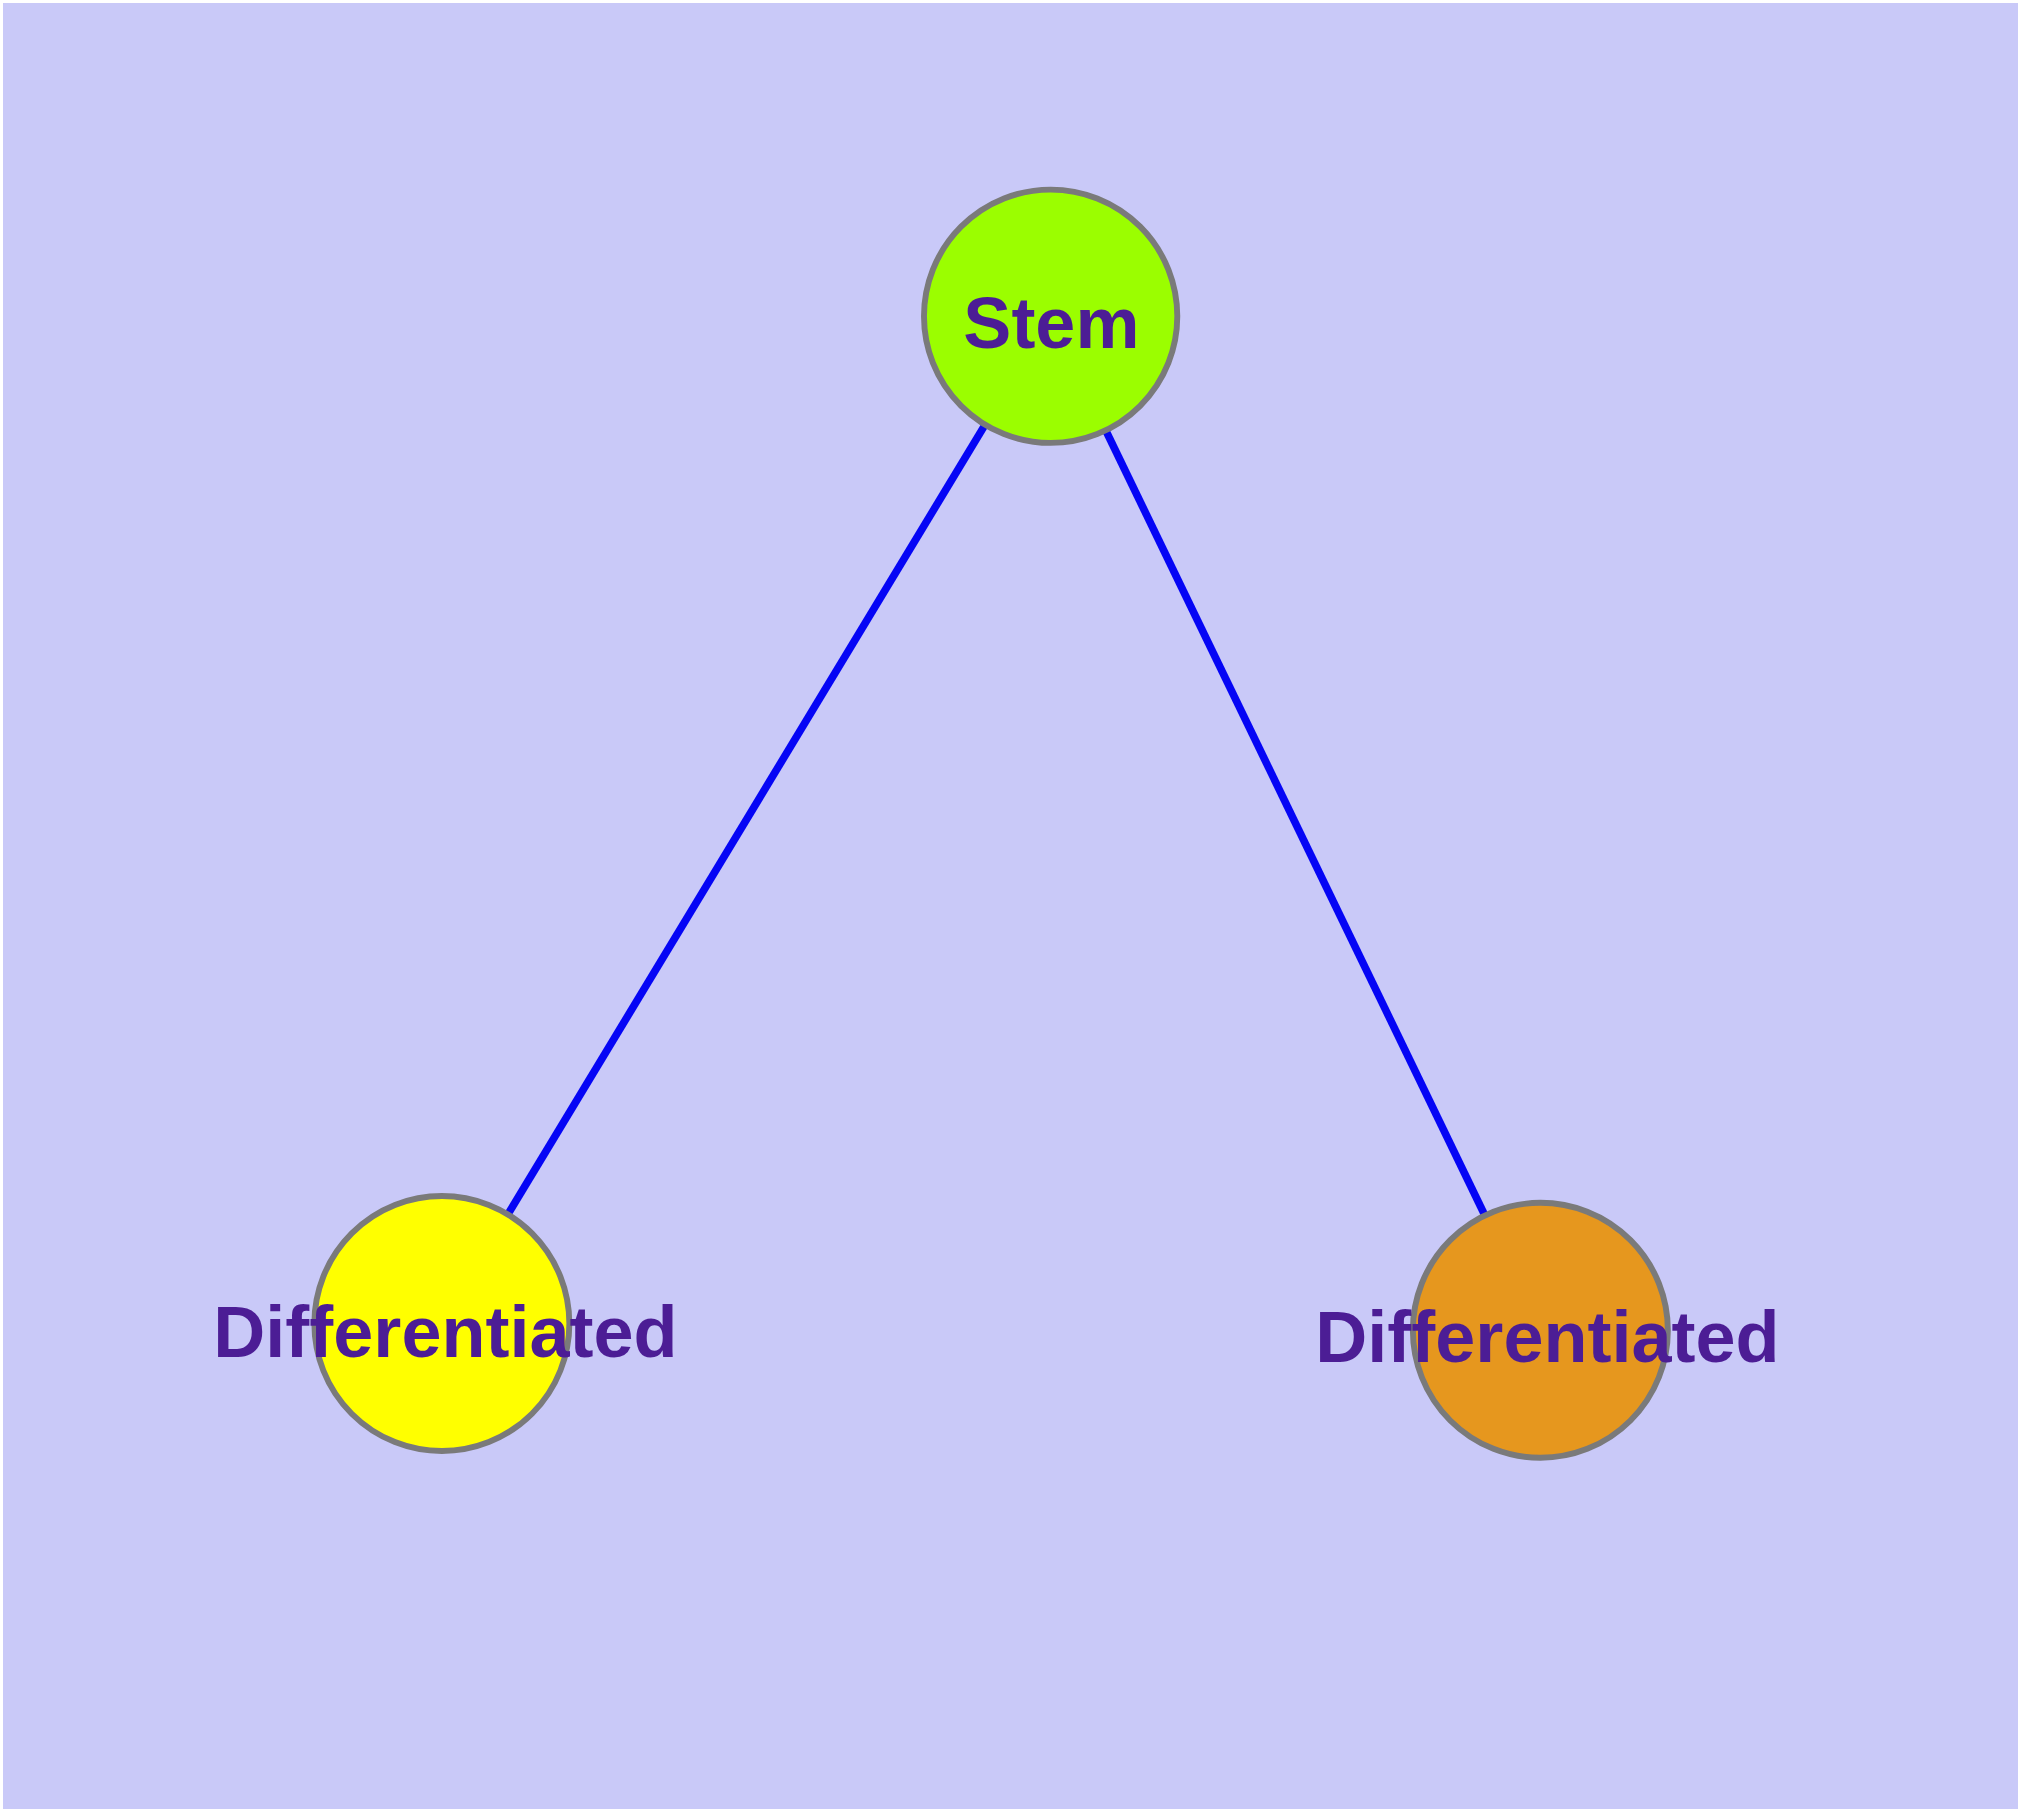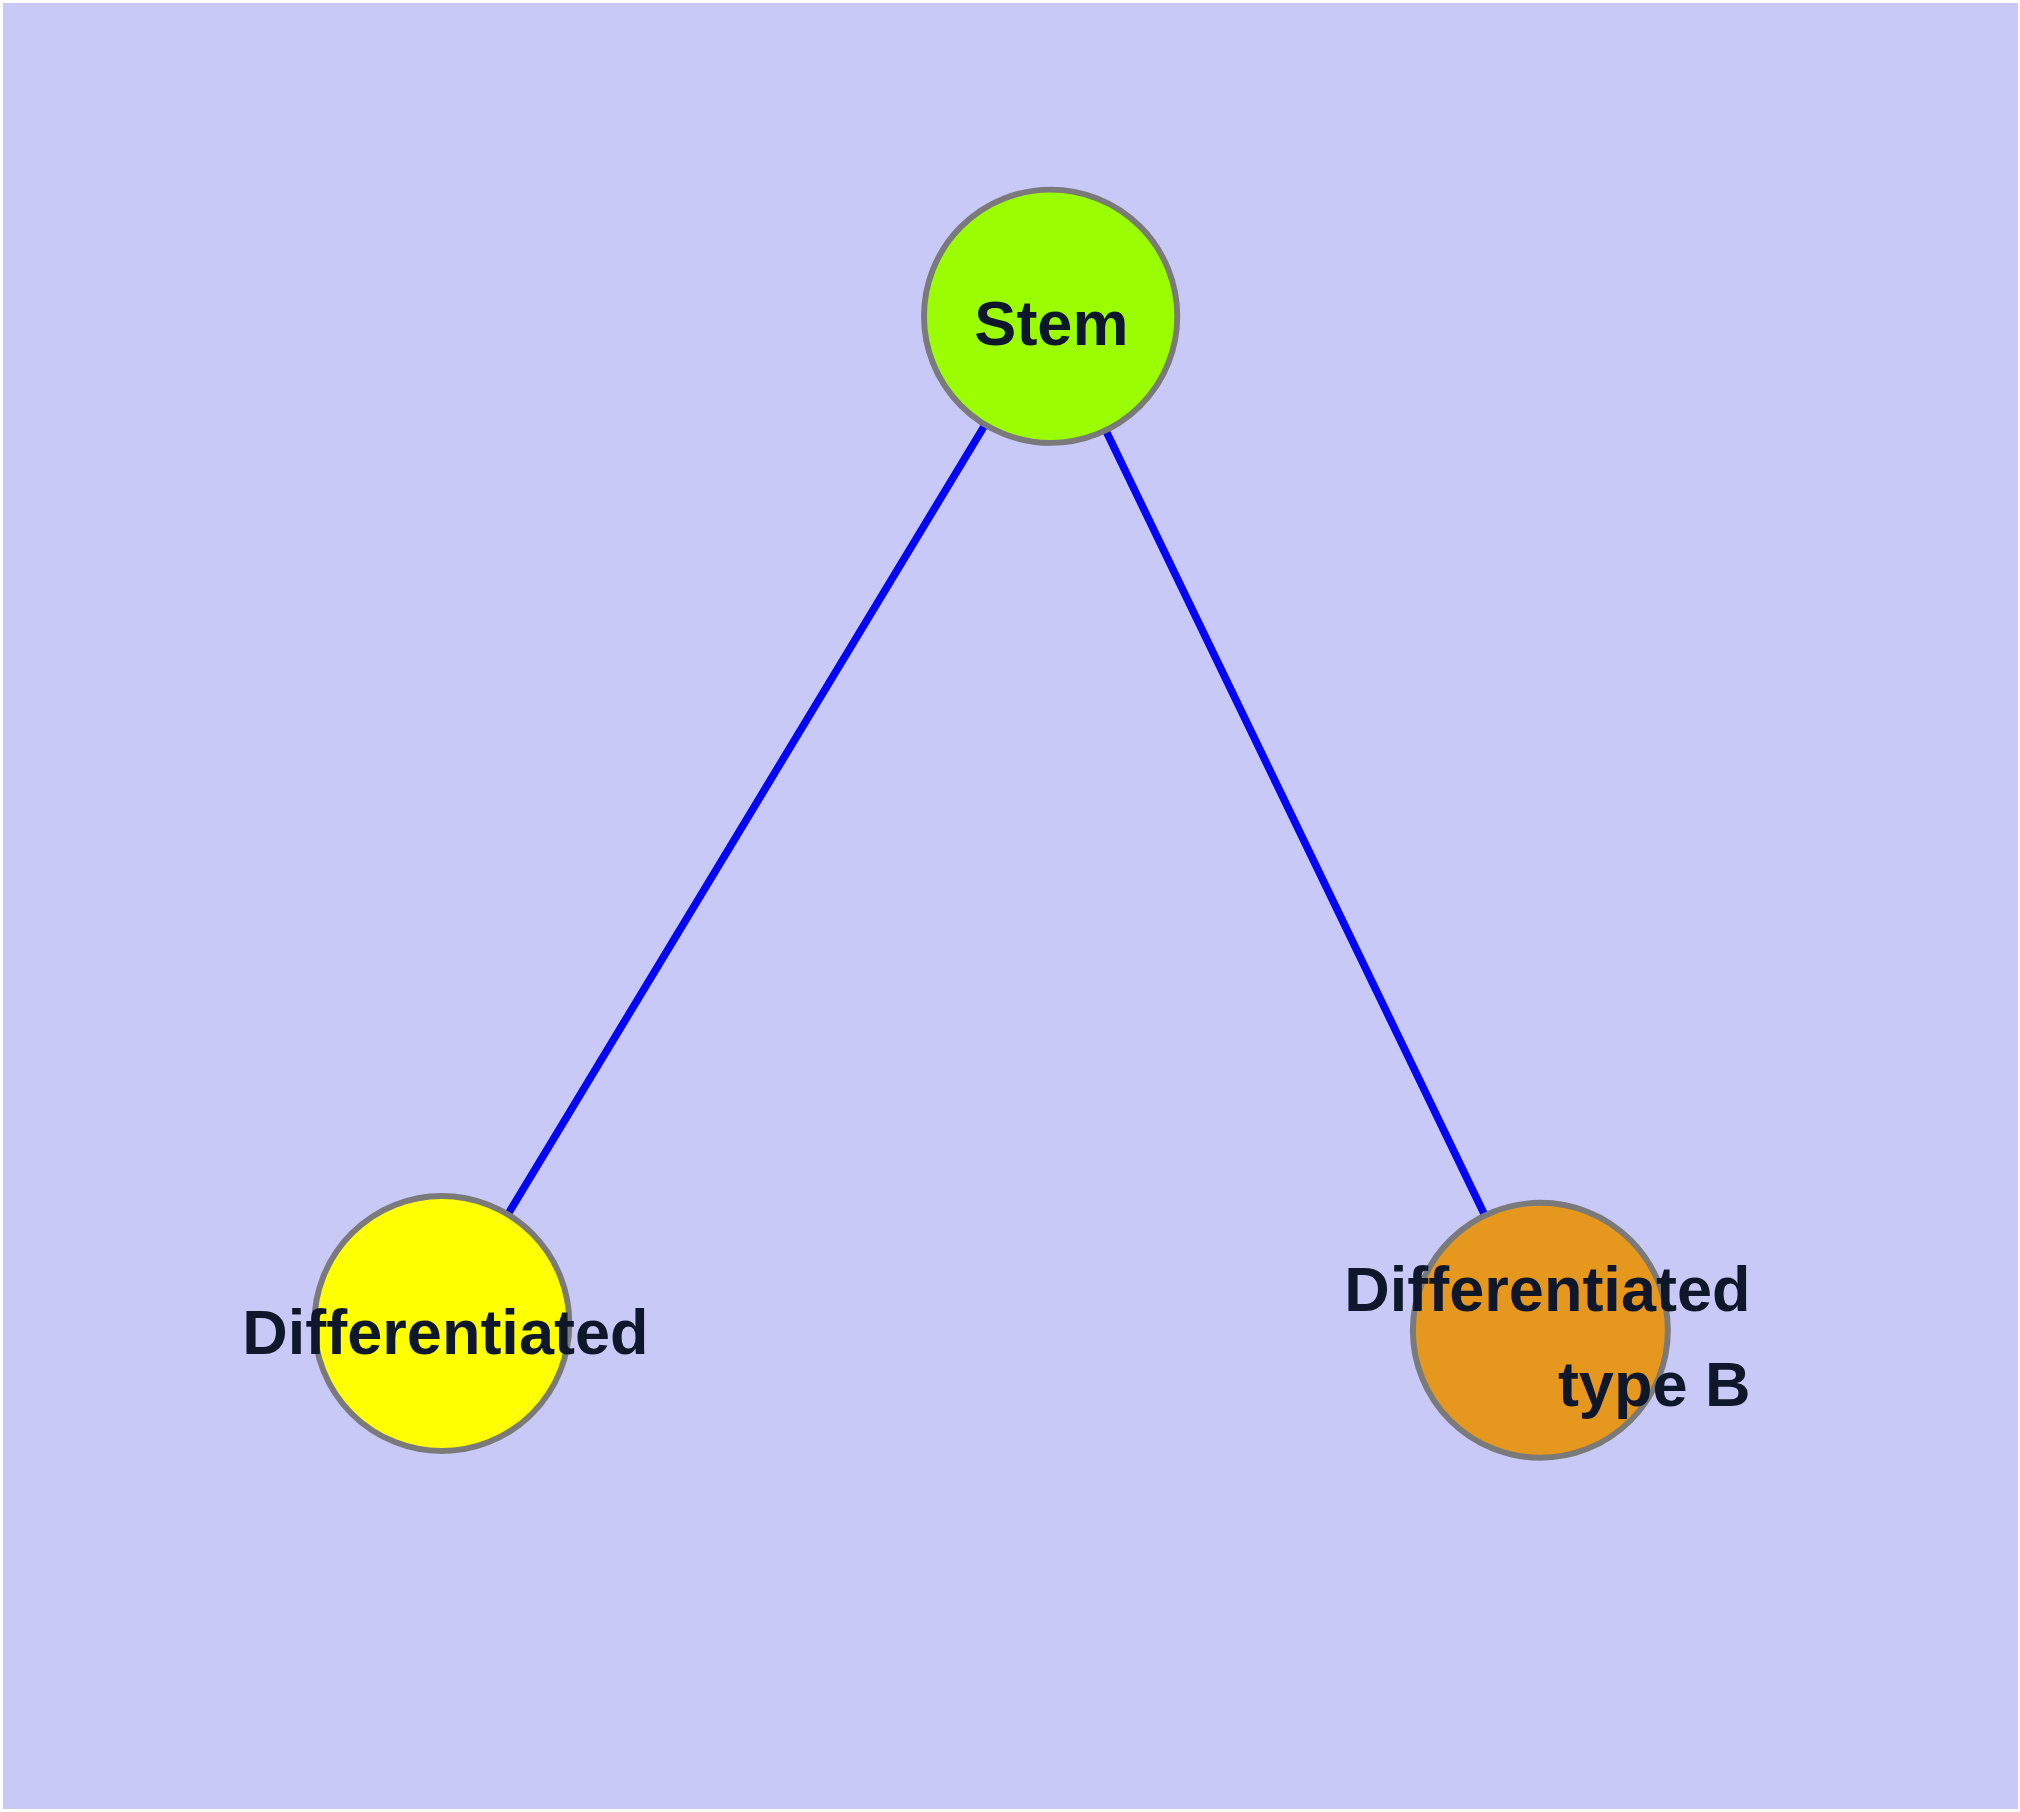--- a/index.html
+++ b/index.html
@@ -27,25 +27,25 @@
     position: absolute;
     left: 0;
     top: 0;
     width: 100%;
     height: 100%;
     display: block;
   }
   .node-label {
     position: absolute;
     transform: translate(-50%, -50%);
-    text-align: right;
+    text-align: left;
     font-weight: 700;
-    font-size: 63px;
+    font-size: 72px;
     line-height: 95px;
-    color: #0f172a;
+    color: #4c1d95;
     white-space: nowrap;
     letter-spacing: 0px;
   }
   .node-label .line { display: block; }
   .label-stem   { left: 1048px; top: 320px; }
   .label-type-a { left: 442px;  top: 1329px; }
   .label-type-b { left: 1544px; top: 1334px; }
 </style>
 </head>
 <body>
@@ -66,18 +66,17 @@
     <div class="node-label label-stem">
       <span class="line">Stem</span>
     </div>
 
     <div class="node-label label-type-a">
       <span class="line">Differentiated</span>
     </div>
 
     <div class="node-label label-type-b">
       <span class="line">Differentiated</span>
-      <span class="line">type B</span>
     </div>
 
   </div>
 </div>
 
 
 </body></html>

